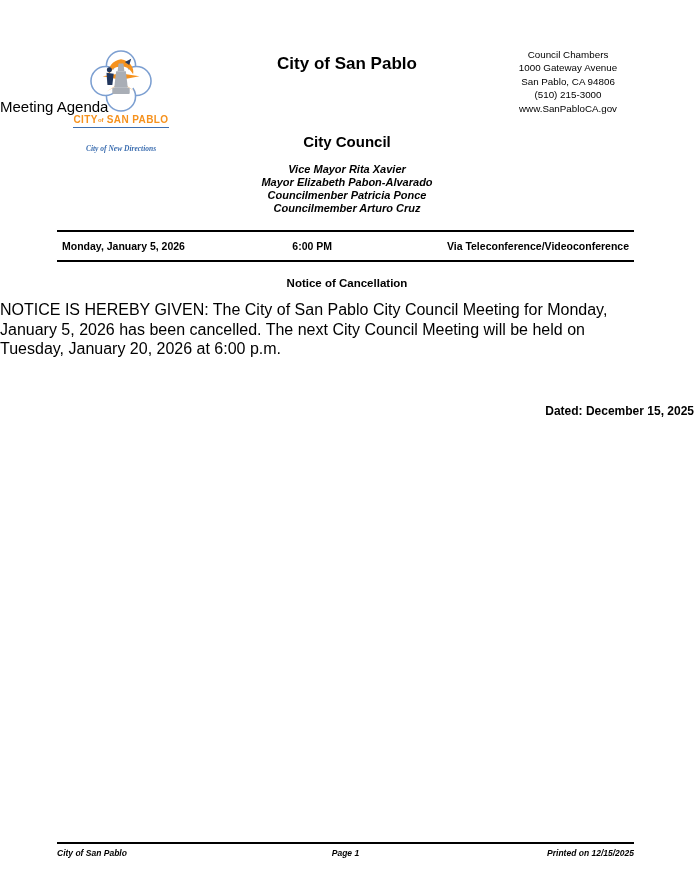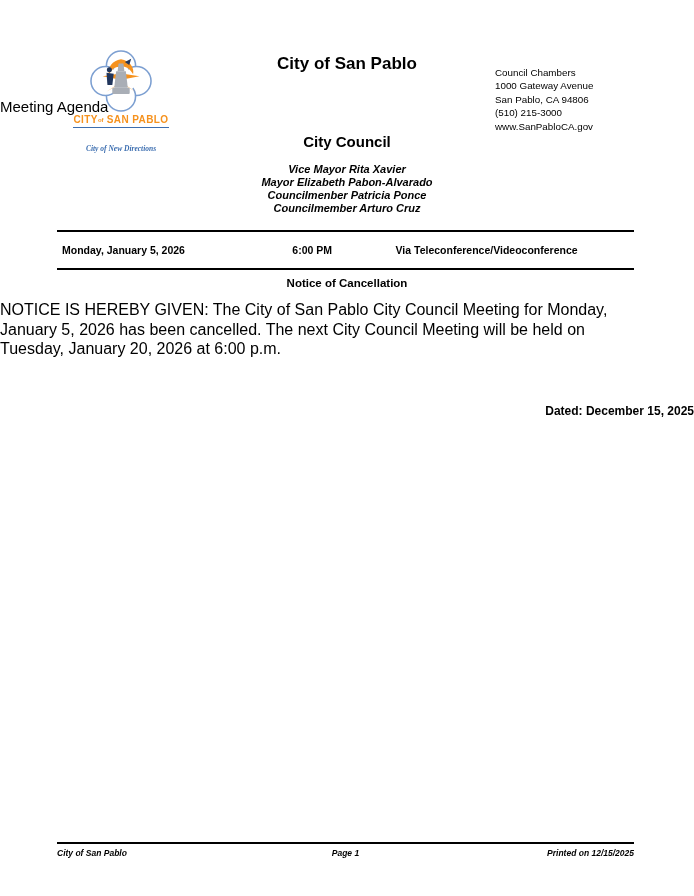--- a/index.html
+++ b/index.html
@@ -36,42 +36,42 @@
     margin-top: 16px;
   }
 
   
   .title1 { position: absolute; top: 54px;  left: 0; right: 0; text-align: center; font-size: 17px; font-weight: bold; }
   .title2 { position: absolute; top: 98px;  left: 0; right: 2px; text-align: left; font-size: 15px; font-weight: normal; }
   .title3 { position: absolute; top: 133px; left: 0; right: 0; text-align: center; font-size: 15px; font-weight: bold; }
 
   
   .venue {
-    position: absolute; top: 66px; left: 495px; width: 146px;
-    font-size: 9.8px; line-height: 13.4px;
+    position: absolute; top: 48px; left: 495px; width: 146px;
+    text-align: center; font-size: 9.8px; line-height: 13.4px;
   }
 
   
   .council {
     position: absolute; top: 163px; left: 0; right: 0;
     text-align: center; font-weight: bold; font-style: italic;
     font-size: 11px; line-height: 13.1px;
   }
 
   
   .meeting-bar {
-    position: absolute; top: 230px; left: 57px; width: 577px; height: 40px;
+    position: absolute; top: 230px; left: 57px; width: 577px; height: 32px;
     box-sizing: border-box;
     border-top: 2.5px solid #000; border-bottom: 2.5px solid #000;
     display: flex; align-items: center;
     font-weight: bold; font-size: 10.5px;
   }
   .mb-left   { flex: 1; text-align: left;  padding-left: 5px;  white-space: nowrap; }
   .mb-center { flex: 1; text-align: center; white-space: nowrap; }
-  .mb-right  { flex: 1.4; text-align: left; padding-right: 5px; white-space: nowrap; }
+  .mb-right  { flex: 1.4; text-align: right; padding-right: 5px; white-space: nowrap; }
 
   
   .notice-heading {
     position: absolute; top: 277px; left: 0; right: 0;
     text-align: center; font-weight: bold; font-size: 11.5px;
   }
   .notice-body {
     position: absolute; top: 300px; left: 0; right: 0;
     text-align: left; font-weight: normal; font-size: 16px; line-height: 19.5px;
   }

